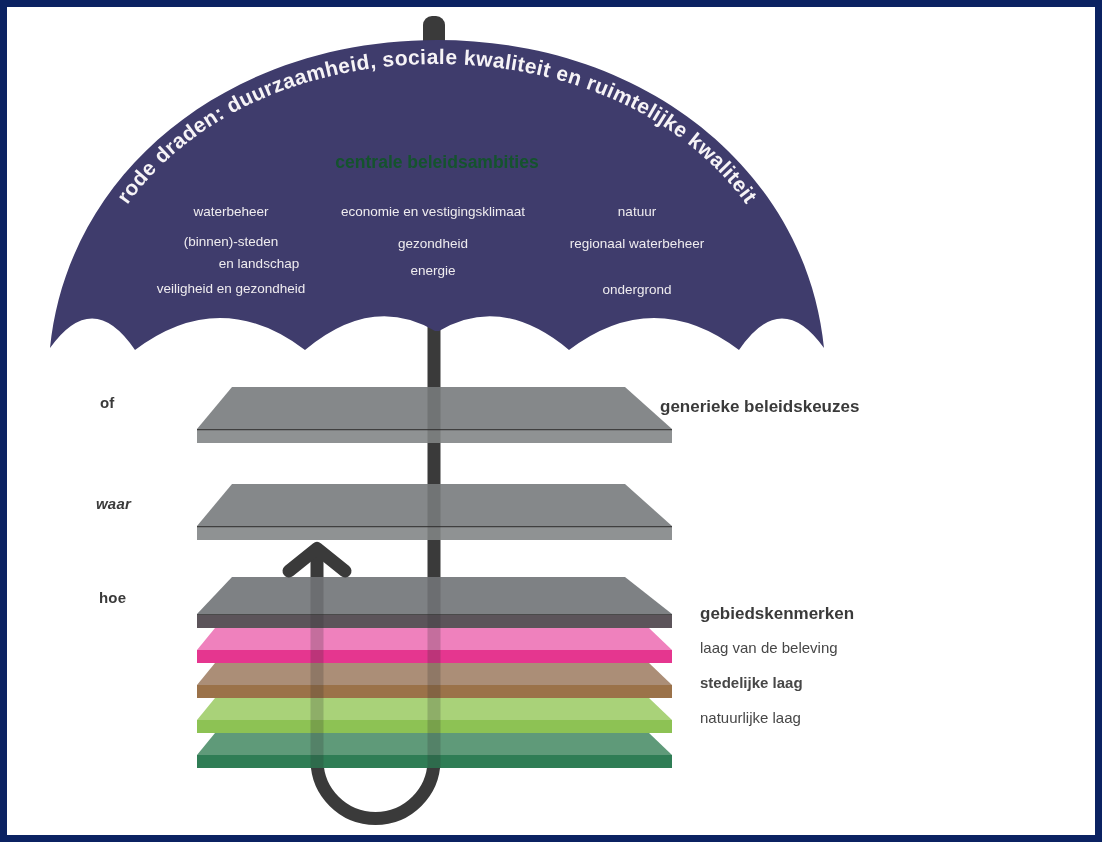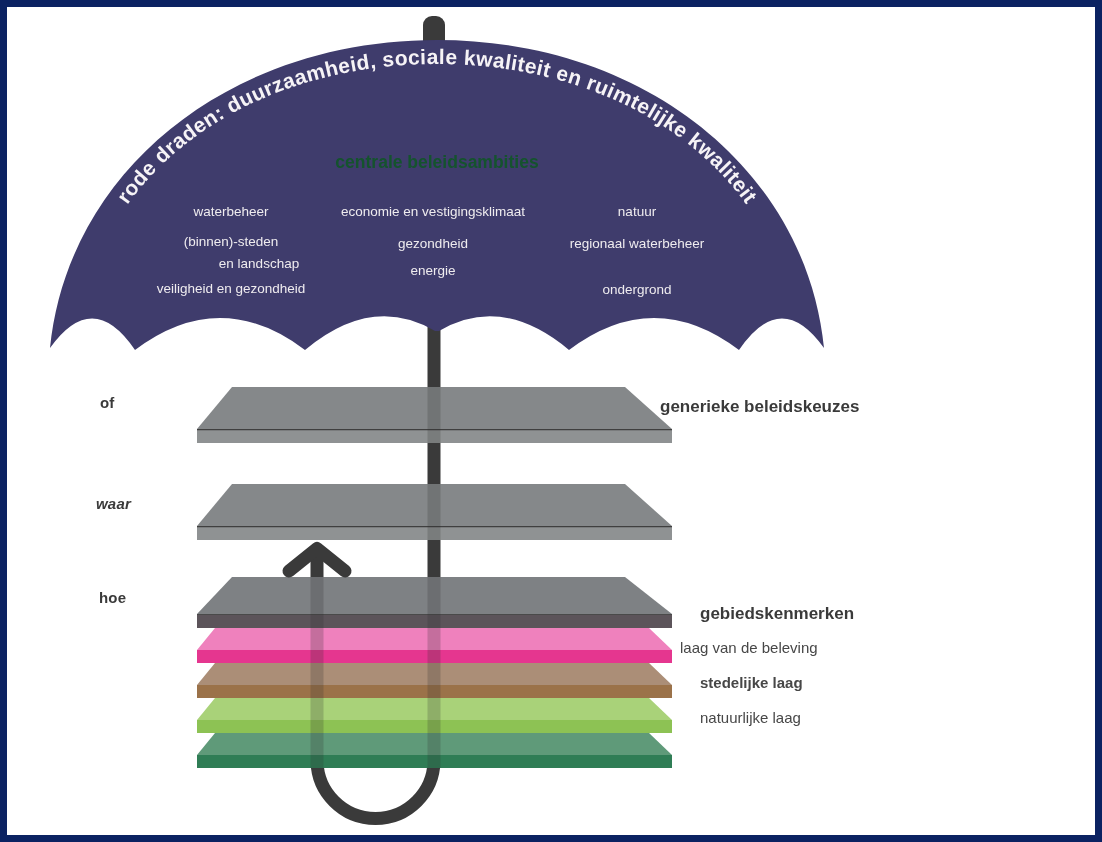--- a/index.html
+++ b/index.html
@@ -125,17 +125,17 @@
   <div class="abs u-line" style="left:637px;top:236px;">regionaal waterbeheer</div>
   <div class="abs u-line" style="left:637px;top:262px;margin-top:20px;">ondergrond</div>
 
   <div class="abs q-label" style="left:100px;top:394px;">of</div>
   <div class="abs q-label" style="left:96px;top:495px;font-style:italic;">waar</div>
   <div class="abs q-label" style="left:99px;top:589px;">hoe</div>
 
   <div class="abs plane-label" style="left:660px;top:397px;text-align:right;">generieke beleidskeuzes</div>
   <div class="abs plane-label" style="left:700px;top:580px;margin-top:24px;">gebiedskenmerken</div>
 
-  <div class="abs layer-label" style="left:680px;top:639px;">laag van de beleving</div>
+  <div class="abs layer-label" style="left:700px;top:639px;">laag van de beleving</div>
   <div class="abs layer-label" style="left:700px;top:674px;font-weight:bold;">stedelijke laag</div>
   <div class="abs layer-label" style="left:700px;top:709px;">natuurlijke laag</div>
 
 </div>
 
 </body></html>

